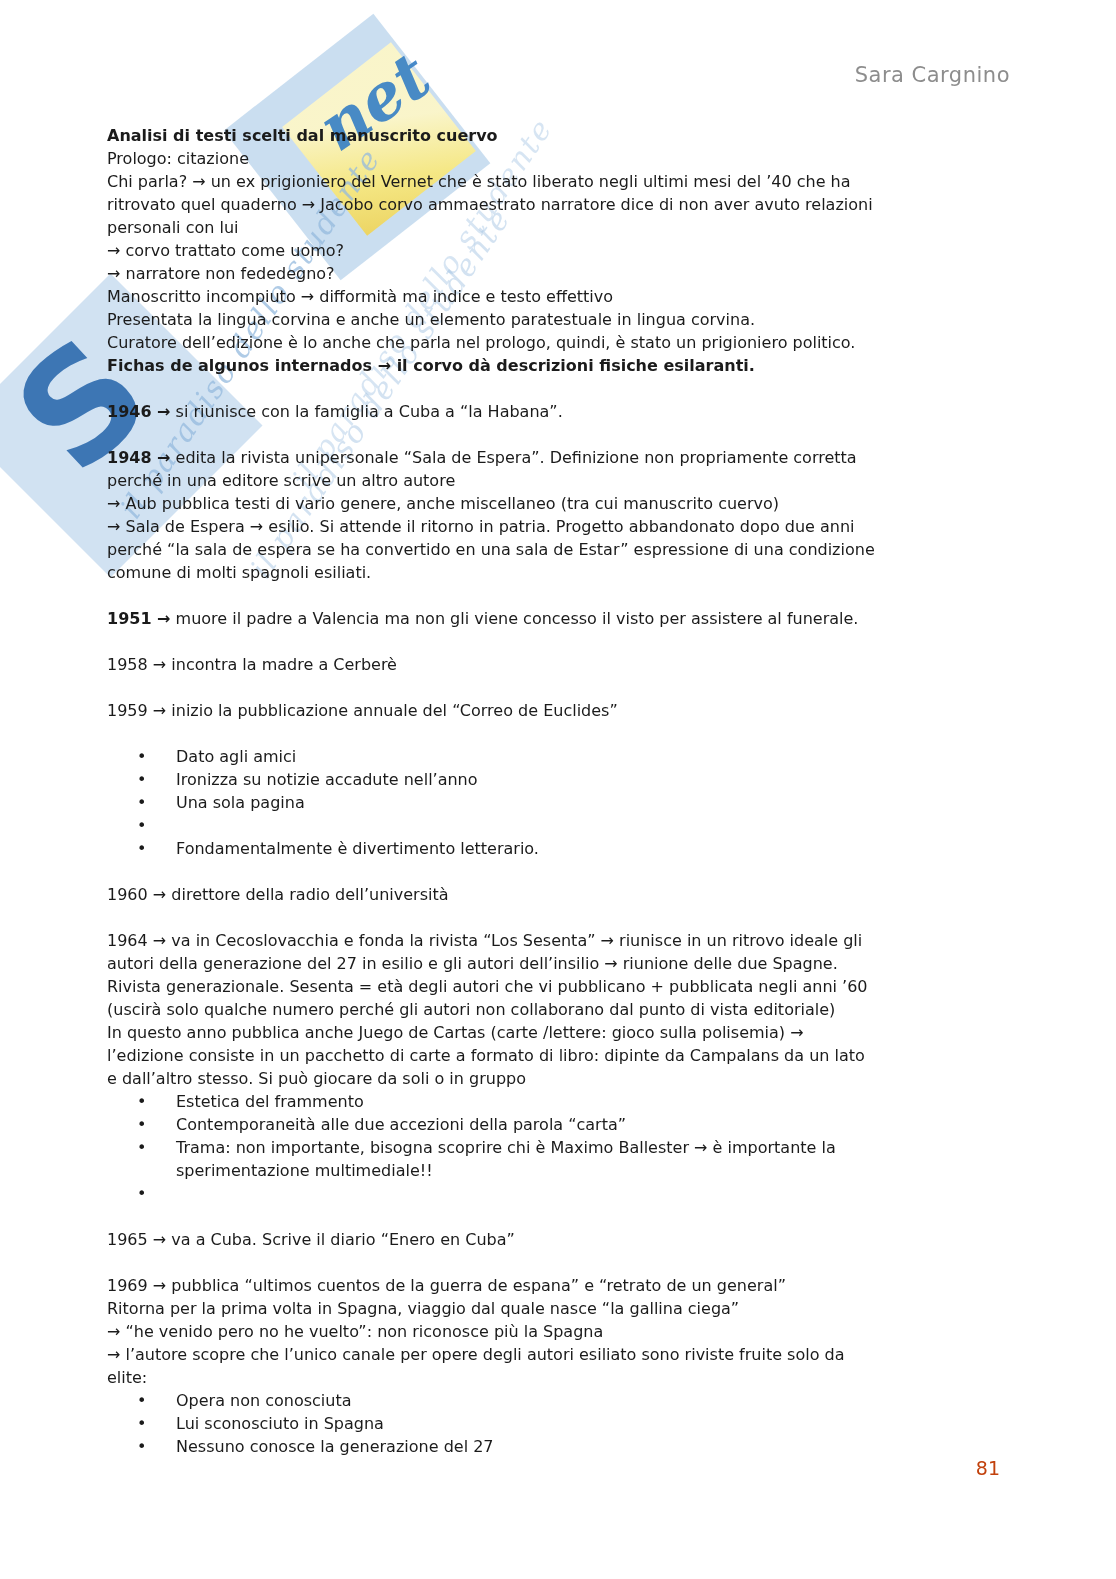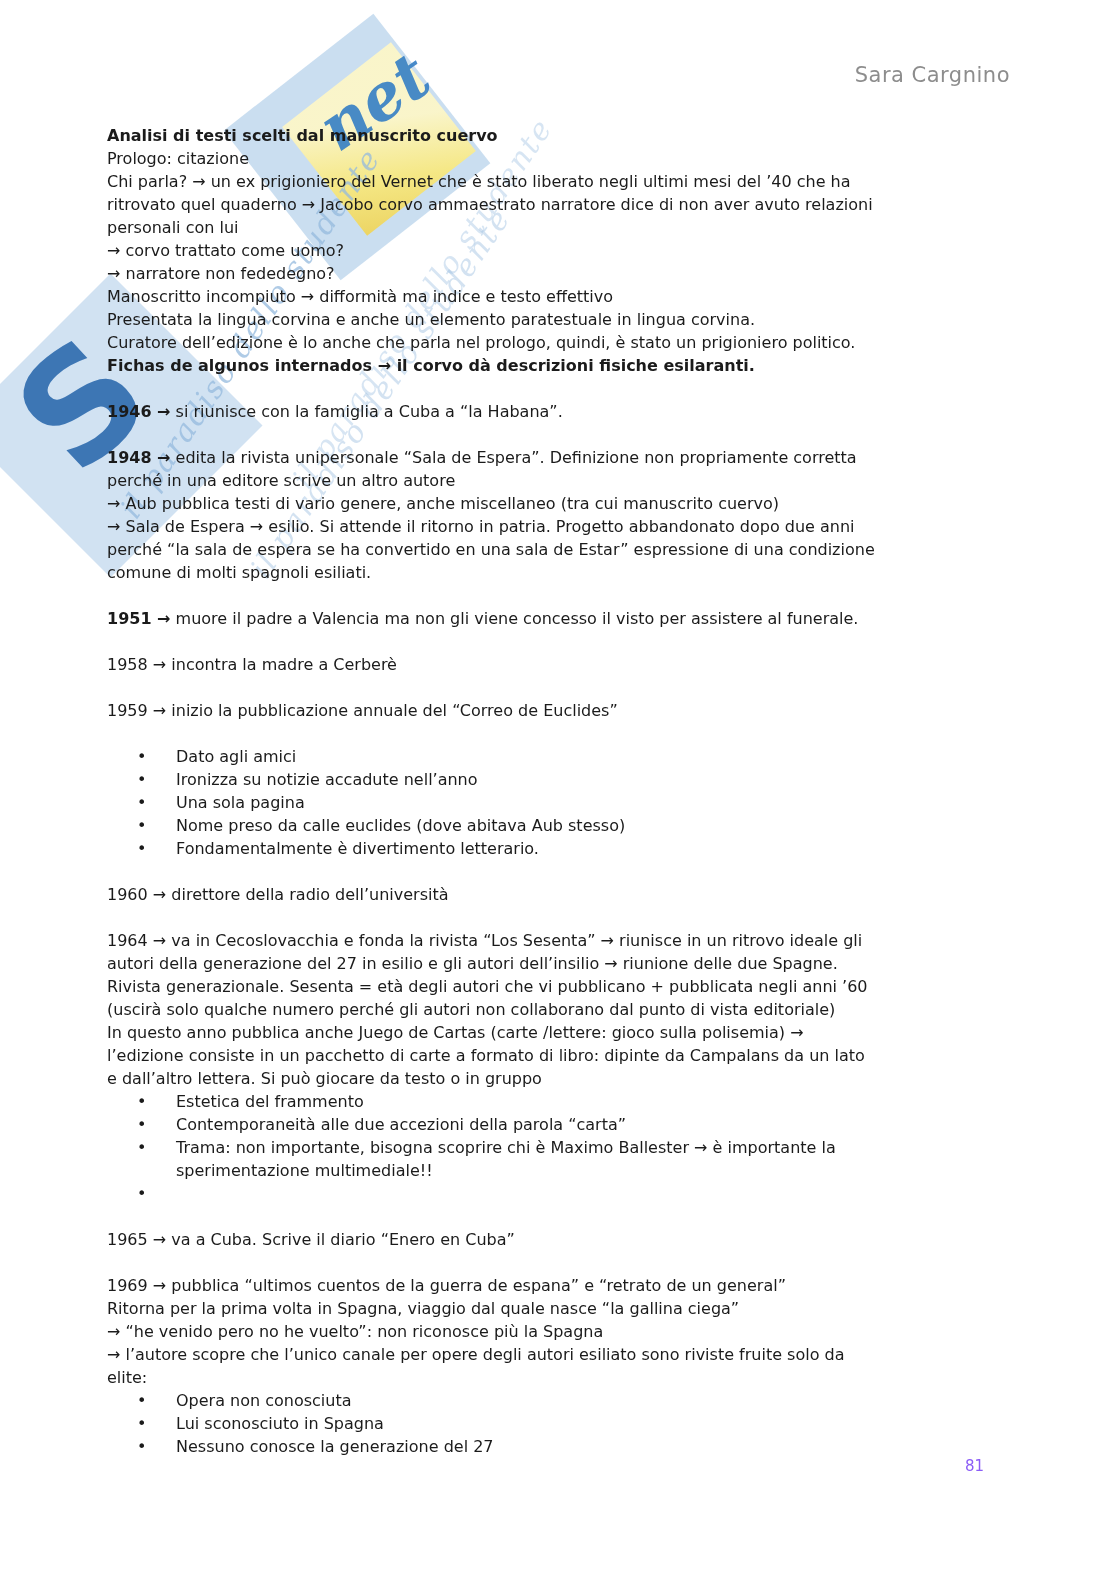--- a/index.html
+++ b/index.html
@@ -67,22 +67,22 @@
   .ln {
     height: 23px; line-height: 23px;
     font-size: 16px; color: #1b1b1b;
     white-space: pre;
   }
   .ln .b { font-weight: 700; }
   .ln.bullet { position: relative; padding-left: 69px; }
   .ln.bullet .dot { position: absolute; left: 30px; top: 0; }
   .ln.cont { padding-left: 69px; }
   .pagenum {
-    position: absolute; top: 1457px; right: 132px; z-index: 2;
-    font-size: 15px; color: #8b5cf6;
+    position: absolute; top: 1457px; right: 116px; z-index: 2;
+    font-size: 19px; color: #c2410c;
   }
 </style>
 </head>
 <body>
 
 <div class="watermark">
   <div class="wm-diamond wm-d-back"></div>
   <div class="wm-diamond wm-d-yellow"></div>
   <div class="wm-s-diamond"></div>
   <div class="wm-s">S</div>
@@ -118,32 +118,32 @@
     <div class="ln blank"></div>
     <div class="ln line"><span class="b">1951 →</span><span> muore il padre a Valencia ma non gli viene concesso il visto per assistere al funerale.</span></div>
     <div class="ln blank"></div>
     <div class="ln line"><span>1958 → incontra la madre a Cerberè</span></div>
     <div class="ln blank"></div>
     <div class="ln line"><span>1959 → inizio la pubblicazione annuale del “Correo de Euclides”</span></div>
     <div class="ln blank"></div>
     <div class="ln bullet"><span class="dot">•</span><span>Dato agli amici</span></div>
     <div class="ln bullet"><span class="dot">•</span><span>Ironizza su notizie accadute nell’anno</span></div>
     <div class="ln bullet"><span class="dot">•</span><span>Una sola pagina</span></div>
-    <div class="ln bullet"><span class="dot">•</span><span>Nome preso da calle euclides (dove abitava Aub stesso)</span></div>
+    <div class="ln bullet"><span class="dot">•</span></div>
     <div class="ln bullet"><span class="dot">•</span><span>Fondamentalmente è divertimento letterario.</span></div>
     <div class="ln blank"></div>
     <div class="ln line"><span>1960 → direttore della radio dell’università</span></div>
     <div class="ln blank"></div>
     <div class="ln line"><span>1964 → va in Cecoslovacchia e fonda la rivista “Los Sesenta” → riunisce in un ritrovo ideale gli</span></div>
     <div class="ln line"><span>autori della generazione del 27 in esilio e gli autori dell’insilio → riunione delle due Spagne.</span></div>
     <div class="ln line"><span>Rivista generazionale. Sesenta = età degli autori che vi pubblicano + pubblicata negli anni ’60</span></div>
     <div class="ln line"><span>(uscirà solo qualche numero perché gli autori non collaborano dal punto di vista editoriale)</span></div>
     <div class="ln line"><span>In questo anno pubblica anche Juego de Cartas (carte /lettere: gioco sulla polisemia) →</span></div>
     <div class="ln line"><span>l’edizione consiste in un pacchetto di carte a formato di libro: dipinte da Campalans da un lato</span></div>
-    <div class="ln line"><span>e dall’altro lettera. Si può giocare da testo o in gruppo</span></div>
+    <div class="ln line"><span>e dall’altro stesso. Si può giocare da soli o in gruppo</span></div>
     <div class="ln bullet"><span class="dot">•</span><span>Estetica del frammento</span></div>
     <div class="ln bullet"><span class="dot">•</span><span>Contemporaneità alle due accezioni della parola “carta”</span></div>
     <div class="ln bullet"><span class="dot">•</span><span>Trama: non importante, bisogna scoprire chi è Maximo Ballester → è importante la</span></div>
     <div class="ln cont"><span>sperimentazione multimediale!!</span></div>
     <div class="ln bullet"><span class="dot">•</span></div>
     <div class="ln blank"></div>
     <div class="ln line"><span>1965 → va a Cuba. Scrive il diario “Enero en Cuba”</span></div>
     <div class="ln blank"></div>
     <div class="ln line"><span>1969 → pubblica “ultimos cuentos de la guerra de espana” e “retrato de un general”</span></div>
     <div class="ln line"><span>Ritorna per la prima volta in Spagna, viaggio dal quale nasce “la gallina ciega”</span></div>

